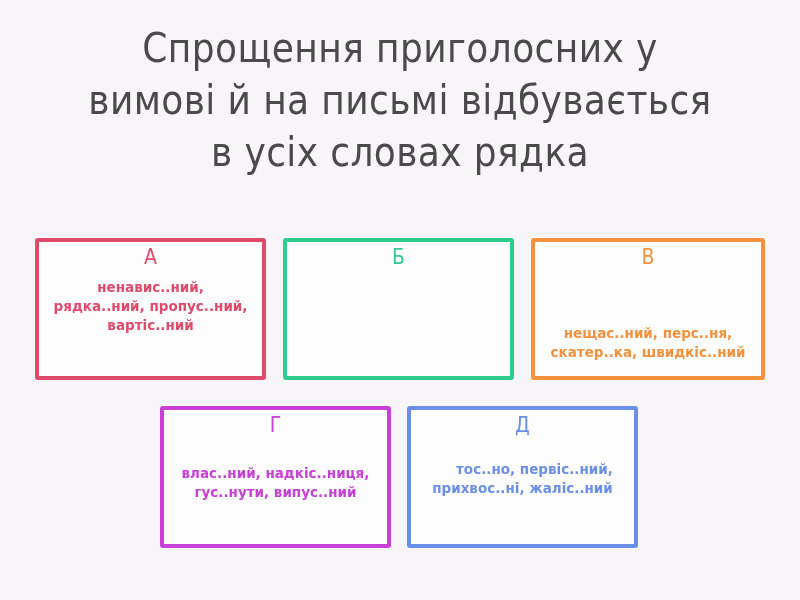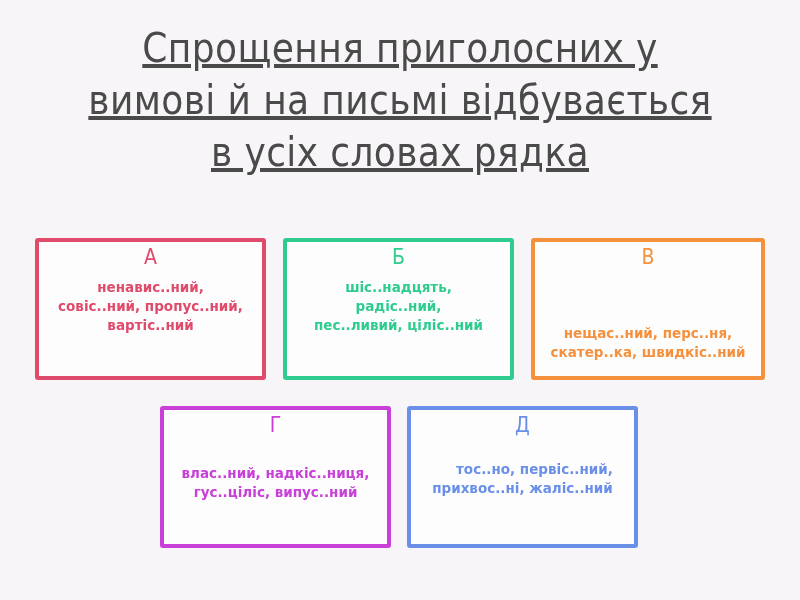--- a/index.html
+++ b/index.html
@@ -18,21 +18,20 @@
     left:0;right:0;top:22px;
     text-align:center;
     color:#4a4a4a;
     font-family:"DejaVu Sans Condensed","DejaVu Sans","Liberation Sans",sans-serif;
     font-size:40px;
     line-height:52px;
     font-weight:400;
     letter-spacing:.4px;
     padding:0 14px;
     white-space:pre-line;
-    text-decoration:underline;
   }
 
   
   .card{
     position:absolute;
     background:#fdfdfd;
     box-sizing:border-box;
     border-style:solid;
     border-width:4px;
     border-radius:3px;
@@ -98,47 +97,42 @@
 <div id="stage">
 
   <div class="title" style="color: rgb(74, 74, 74);">Спрощення приголосних у
 вимові й на письмі відбувається
 в усіх словах рядка</div>
 
   <div class="card" id="card-a" style="border-color: rgb(224, 74, 107);">
     <div class="letter" style="color: rgb(224, 74, 107);">А</div>
     <div class="body">
       <span style="color: rgb(224, 74, 107);">ненавис..ний,
-совіс..ний, пропус..ний,
+рядка..ний, пропус..ний,
 вартіс..ний</span>
     </div>
   </div>
 
   <div class="card" id="card-b" style="border-color: rgb(46, 204, 143);">
     <div class="letter" style="color: rgb(46, 204, 143);">Б</div>
-    <div class="body">
-      <span style="color: rgb(46, 204, 143);">шіс..надцять,
-радіс..ний,
-пес..ливий, ціліс..ний</span>
-    </div>
   </div>
 
   <div class="card" id="card-v" style="border-color: rgb(245, 144, 60);">
     <div class="letter" style="color: rgb(245, 144, 60);">В</div>
     <div class="body">
       <span style="color: rgb(245, 144, 60);">нещас..ний, перс..ня,
 скатер..ка, швидкіс..ний</span>
     </div>
   </div>
 
   <div class="card" id="card-g" style="border-color: rgb(200, 64, 216);">
     <div class="letter" style="color: rgb(200, 64, 216);">Г</div>
     <div class="body">
       <span style="color: rgb(200, 64, 216);">влас..ний, надкіс..ниця,
-гус..ціліс, випус..ний</span>
+гус..нути, випус..ний</span>
     </div>
   </div>
 
   <div class="card" id="card-d" style="border-color: rgb(106, 143, 232);">
     <div class="letter" style="color: rgb(106, 143, 232);">Д</div>
     <div class="body">
       <span style="color: rgb(106, 143, 232); text-align: right;">тос..но, первіс..ний,
 прихвос..ні, жаліс..ний</span>
     </div>
   </div>

